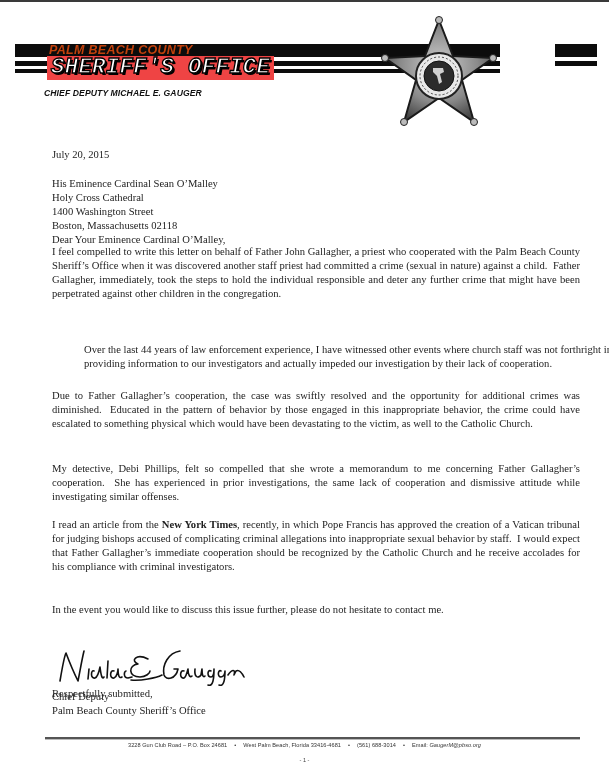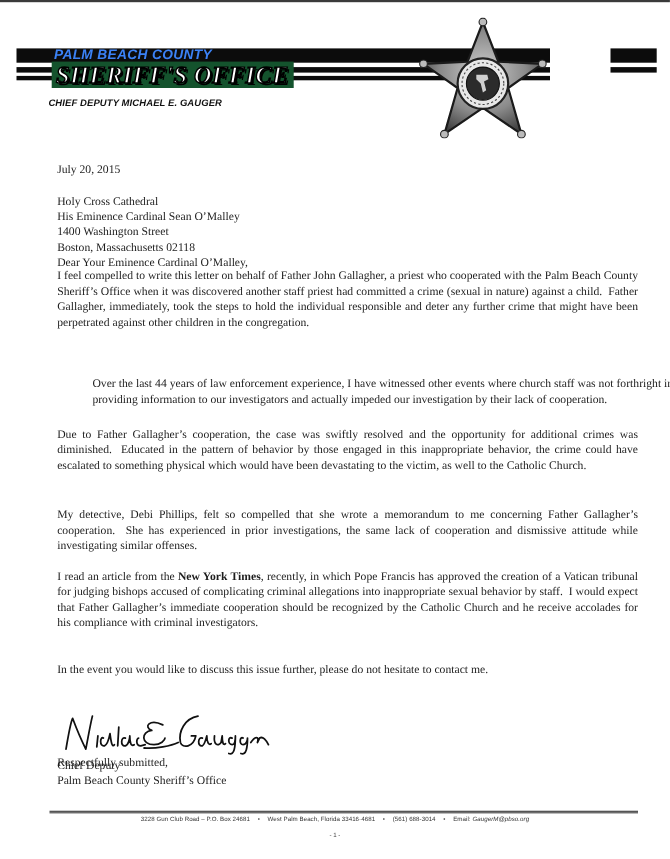--- a/index.html
+++ b/index.html
@@ -15,31 +15,31 @@
     .lh { position: absolute; left: 15px; top: 44px; width: 590px; height: 60px; }
     .bar { position: absolute; background: #0c0c0c; }
     .bar1 { left: 0; top: 0; width: 485px; height: 13px; }
     .bar2 { left: 0; top: 17px; width: 485px; height: 5px; }
     .bar3 { left: 0; top: 25px; width: 485px; height: 4px; }
     .bar-r1 { left: 540px; top: 0; width: 42px; height: 13px; }
     .bar-r2 { left: 540px; top: 17px; width: 42px; height: 5px; }
     .lh-county {
       position: absolute; left: 34px; top: -1px;
       font-family: "Liberation Sans", "DejaVu Sans", sans-serif;
-      font-weight: bold; font-style: italic; font-size: 12.5px; color: #3b82f6;
+      font-weight: bold; font-style: italic; font-size: 12.5px; color: #c2410c;
       letter-spacing: 0.3px; line-height: 14px;
     }
     .lh-office {
       position: absolute; left: 32px; top: 12px;
-      font-family: Liberation Serif, serif;
+      font-family: Liberation Mono, monospace;
       font-weight: 900; font-style: italic; font-size: 22px; color: #fff;
       -webkit-text-stroke: 1.3px #000;
       text-shadow: 2px 2px 0 #000;
       letter-spacing: 0.5px; line-height: 24px;
-      background: #14532d; padding: 0 4px;
+      background: #ef4444; padding: 0 4px;
     }
     .lh-deputy {
       position: absolute; left: 29px; top: 44px;
       font-family: "Liberation Sans", "DejaVu Sans", sans-serif;
       font-weight: bold; font-style: italic; font-size: 8.6px; color: #111;
       letter-spacing: 0.1px;
     }
     .badge { position: absolute; left: 377px; top: 16px; width: 124px; height: 110px; }
 
     
@@ -106,22 +106,22 @@
   <circle cx="27" cy="106" r="3.5" fill="#bbb" stroke="#222"></circle>
   <circle cx="62" cy="60" r="23" fill="#e8e8e8" stroke="#222" stroke-width="2"></circle>
   <circle cx="62" cy="60" r="15" fill="#2b2b2b" stroke="#111"></circle>
   <circle cx="62" cy="60" r="19" fill="none" stroke="#444" stroke-width="1" stroke-dasharray="2 2"></circle>
   <path d="M56,52 L66,52 L67,56 L63,58 L65,66 L62,68 L60,60 L56,56 Z" fill="#d0d0d0"></path>
 </svg>
 
 <div class="txt date">July 20, 2015</div>
 
 <div class="txt addr">
+  <div>His Eminence Cardinal Sean O’Malley</div>
   <div>Holy Cross Cathedral</div>
-  <div>His Eminence Cardinal Sean O’Malley</div>
   <div>1400 Washington Street</div>
   <div>Boston, Massachusetts 02118</div>
 </div>
 
 <div class="txt salute">Dear Your Eminence Cardinal O’Malley,</div>
 
 <div class="txt para p1">I feel compelled to write this letter on behalf of Father John Gallagher, a priest who cooperated with the Palm Beach County Sheriff’s Office when it was discovered another staff priest had committed a crime (sexual in nature) against a child.&nbsp; Father Gallagher, immediately, took the steps to hold the individual responsible and deter any further crime that might have been perpetrated against other children in the congregation.</div>
 <div class="txt para p2">Over the last 44 years of law enforcement experience, I have witnessed other events where church staff was not forthright in providing information to our investigators and actually impeded our investigation by their lack of cooperation.</div>
 <div class="txt para p3">Due to Father Gallagher’s cooperation, the case was swiftly resolved and the opportunity for additional crimes was diminished.&nbsp; Educated in the pattern of behavior by those engaged in this inappropriate behavior, the crime could have escalated to something physical which would have been devastating to the victim, as well to the Catholic Church.</div>
 <div class="txt para p4">My detective, Debi Phillips, felt so compelled that she wrote a memorandum to me concerning Father Gallagher’s cooperation.&nbsp; She has experienced in prior investigations, the same lack of cooperation and dismissive attitude while investigating similar offenses.</div>

